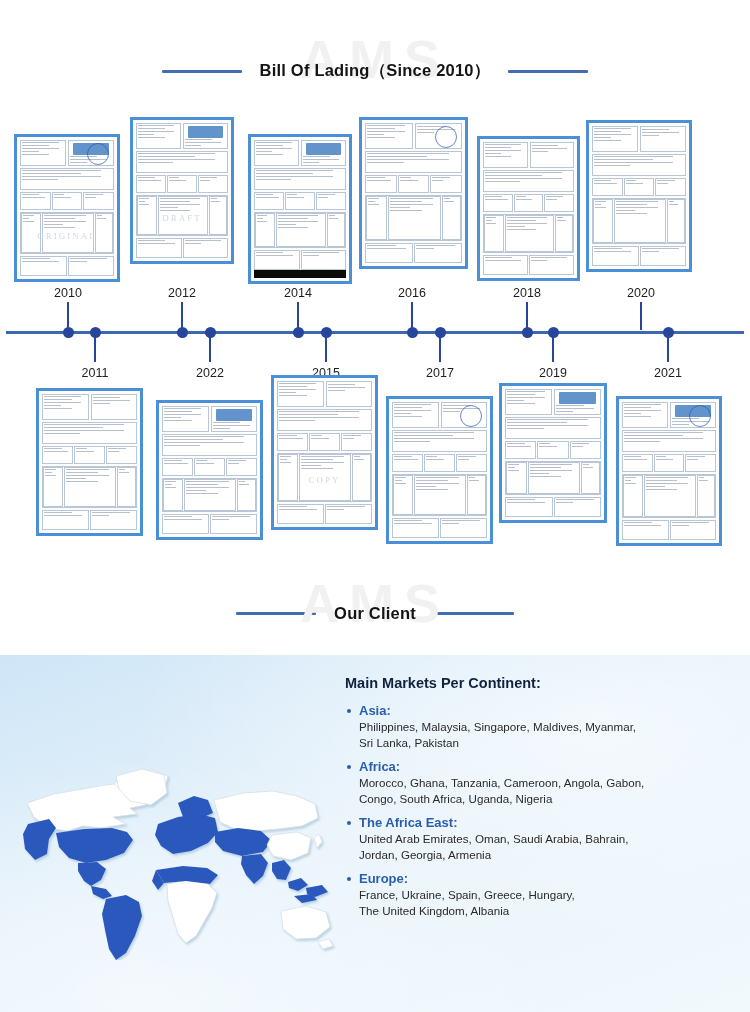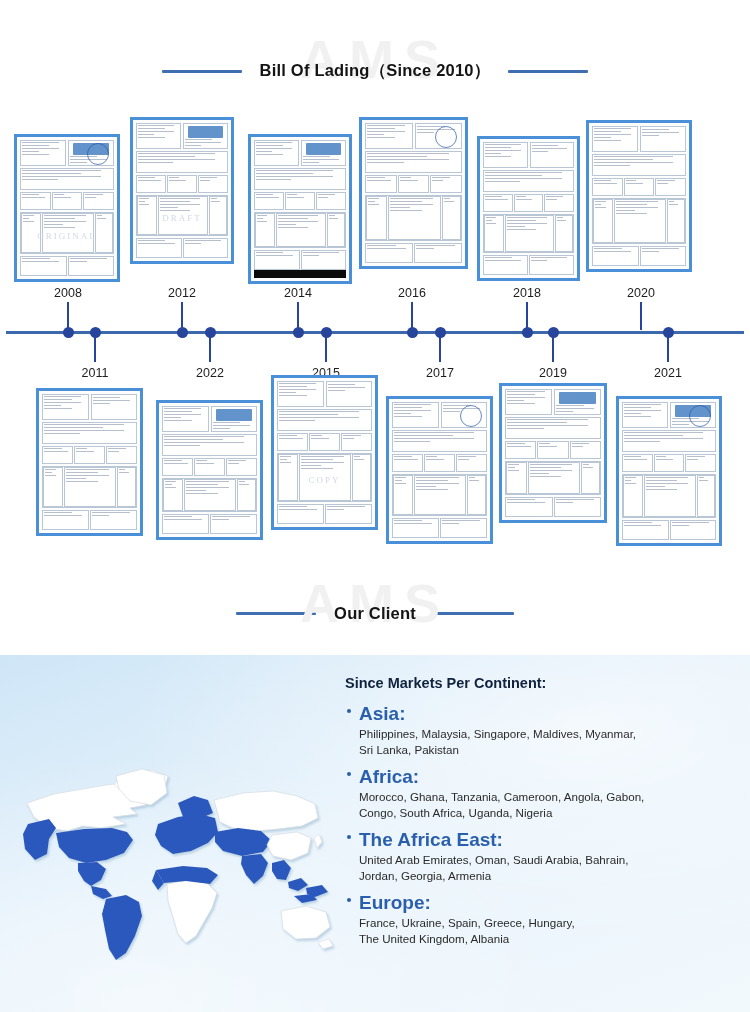--- a/index.html
+++ b/index.html
@@ -92,21 +92,21 @@
       linear-gradient(160deg, #cfe6f7 0%, #e6f2fb 45%, #f2f9fd 100%);
     overflow:hidden;
   }
   .map { position:absolute; left:8px; top:55px; width:330px; height:250px; }
   .markets { position:absolute; left:345px; top:20px; width:400px; }
   .markets h2 {
     font-size:14.5px; font-weight:bold; color:#11223f; margin-bottom:12px;
   }
   .mk-item { margin-bottom:9px; }
   .mk-head {
-    font-size:19px; font-weight:bold; color:#2a5fae; margin-left:14px;
+    font-size:13px; font-weight:bold; color:#2a5fae; margin-left:14px;
     position:relative;
   }
   .mk-head .bul {
     position:absolute; left:-12px; top:6px; width:4px; height:4px;
     border-radius:50%; background:#2a5fae;
   }
   .mk-body {
     font-size:11.6px; color:#2a2a2a; line-height:1.34; margin-left:14px;
     margin-top:1px; white-space:pre-line;
   }
@@ -122,21 +122,21 @@
     <span class="title">Bill Of Lading（Since 2010）</span>
     <span class="rule"></span>
   </div>
 
   <div class="timeline-wrap">
     <div class="axis"></div>
     <div id="nodes-host">
         <div class="node up" style="left: 68px; top: 332px;">
           <div class="stem" style="height:28px;bottom:2px;"></div>
           <div class="dot"></div>
-          <div class="yr" style="top: -46px;">2008</div>
+          <div class="yr" style="top: -46px;">2010</div>
         </div>
         <div class="node down" style="left: 95px; top: 332px;">
           <div class="stem" style="height:28px;top:2px;"></div>
           <div class="dot"></div>
           <div class="yr" style="top: 34px;">2011</div>
         </div>
         <div class="node up" style="left: 182px; top: 332px;">
           <div class="stem" style="height:28px;bottom:2px;"></div>
           <div class="dot"></div>
           <div class="yr" style="top: -46px;">2012</div>
@@ -1340,21 +1340,21 @@
 
           <path d="M546 402 L596 392 L636 404 L644 434 L616 456 L576 458 L550 438 Z" fill="#ffffff" stroke="#d7dde4" stroke-width="1.5"></path>
           <path d="M620 464 L642 458 L650 472 L630 478 Z" fill="#ffffff" stroke="#d7dde4" stroke-width="1.2"></path>
 
           <path d="M612 256 L622 248 L628 264 L618 276 Z" fill="#ffffff" stroke="#d7dde4" stroke-width="1.2"></path>
         </g>
       </svg>
     </div>
 
     <div class="markets">
-      <h2>Since Markets Per Continent:</h2>
+      <h2>Main Markets Per Continent:</h2>
       <div id="markets-host">
           <div class="mk-item">
             <div class="mk-head"><span class="bul"></span><span>Asia:</span></div>
             <div class="mk-body">Philippines, Malaysia, Singapore, Maldives, Myanmar,
 Sri Lanka, Pakistan</div>
           </div>
           <div class="mk-item">
             <div class="mk-head"><span class="bul"></span><span>Africa:</span></div>
             <div class="mk-body">Morocco, Ghana, Tanzania, Cameroon, Angola, Gabon,
 Congo, South Africa, Uganda, Nigeria</div>

